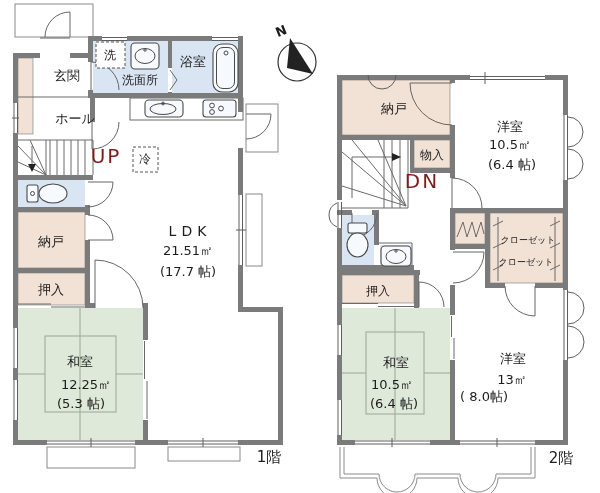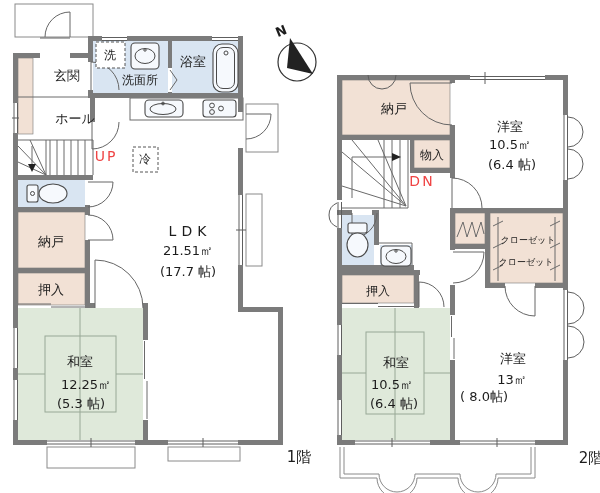--- a/index.html
+++ b/index.html
@@ -18,24 +18,24 @@
   .door{fill:none;stroke:#666;stroke-width:1;}
   .dash{fill:#fff;stroke:#555;stroke-width:1;stroke-dasharray:3 2;}
   .fix{fill:#f6f9fd;stroke:#4a4a4a;stroke-width:1.1;}
   .fixl{fill:none;stroke:#4a4a4a;stroke-width:1;}
   .tatline{fill:none;stroke:#98a896;stroke-width:1;}
   .win{fill:none;stroke:#5e5e5e;stroke-width:1;}
   .stair{fill:none;stroke:#6a6a6a;stroke-width:1;}
   .arrow{fill:#222;stroke:none;}
   .lbl{position:absolute;transform:translate(-50%,-50%);white-space:nowrap;
        color:#1c1c1c;font-size:13px;line-height:1;}
-  .lbl.s12{font-size:12px;} .lbl.s15{font-size:15px;margin-left:30px;}
+  .lbl.s12{font-size:12px;} .lbl.s15{font-size:15px;}
   .lbl.s9{font-size:9px;}
   .lbl.ldk{letter-spacing:5px;font-size:14px;}
-  .lbl.updn{font-size:14px;letter-spacing:2px;color:#ef4444;}
+  .lbl.updn{font-size:20px;letter-spacing:2px;color:#7f1d1d;}
   .lbl.north{font-weight:bold;transform:translate(-50%,-50%) rotate(-22deg);}
 </style>
 </head>
 <body>
 
 <div id="plan">
 <svg width="600" height="493" viewBox="0 0 600 493">
 
   <g>
     <rect class="wet" x="93" y="41" width="75" height="52"></rect>

